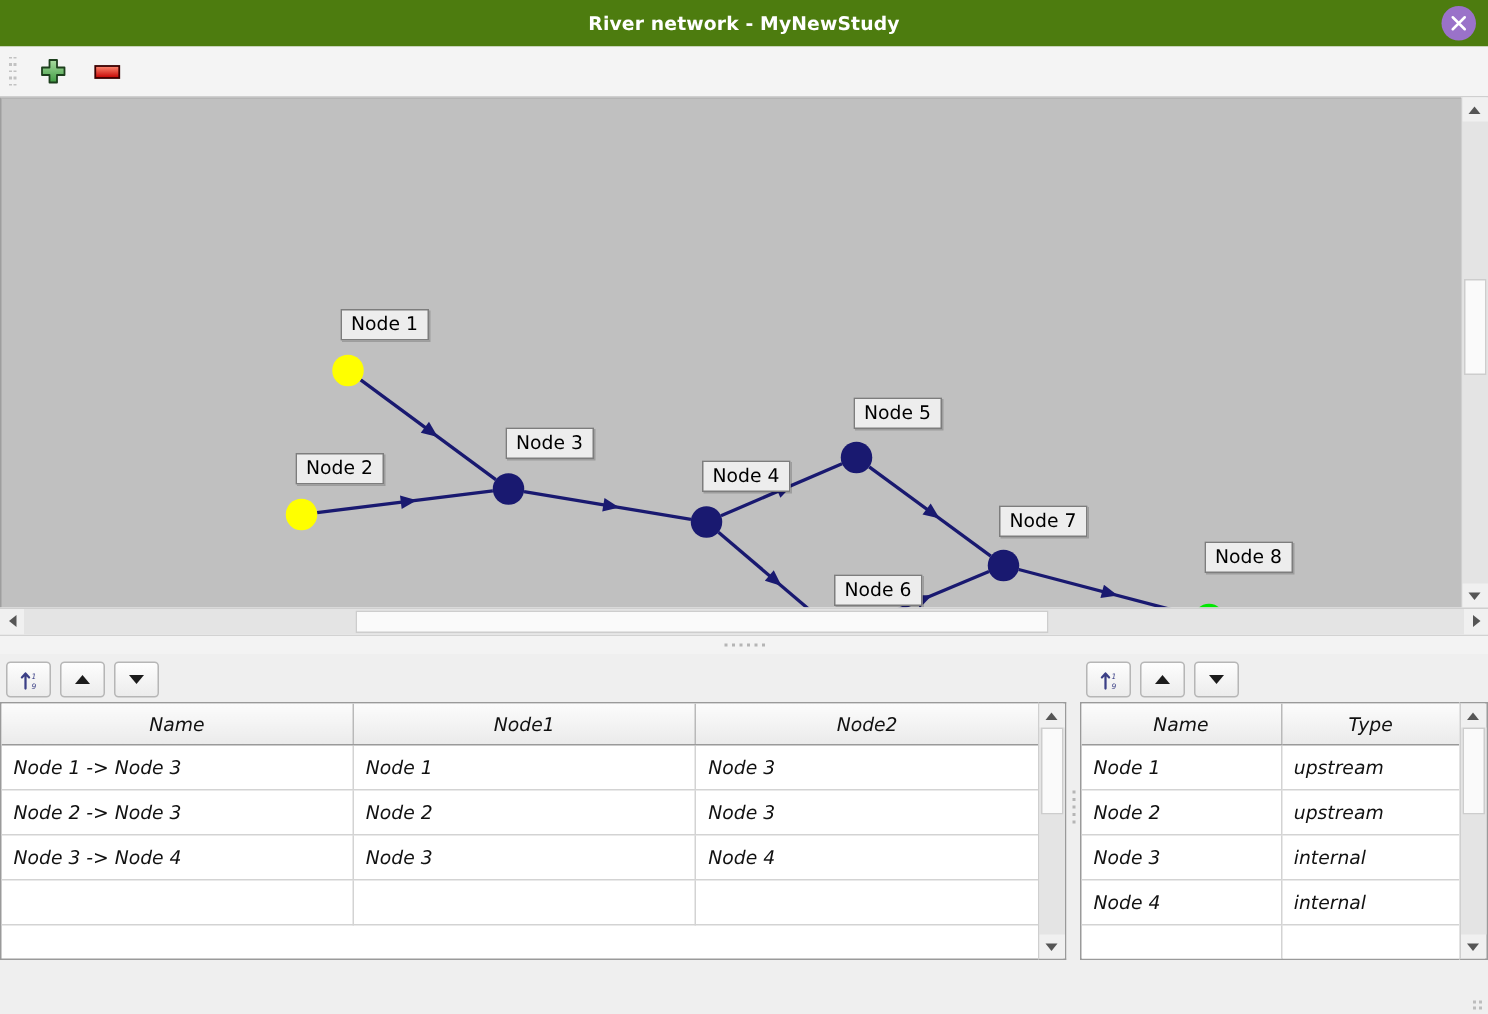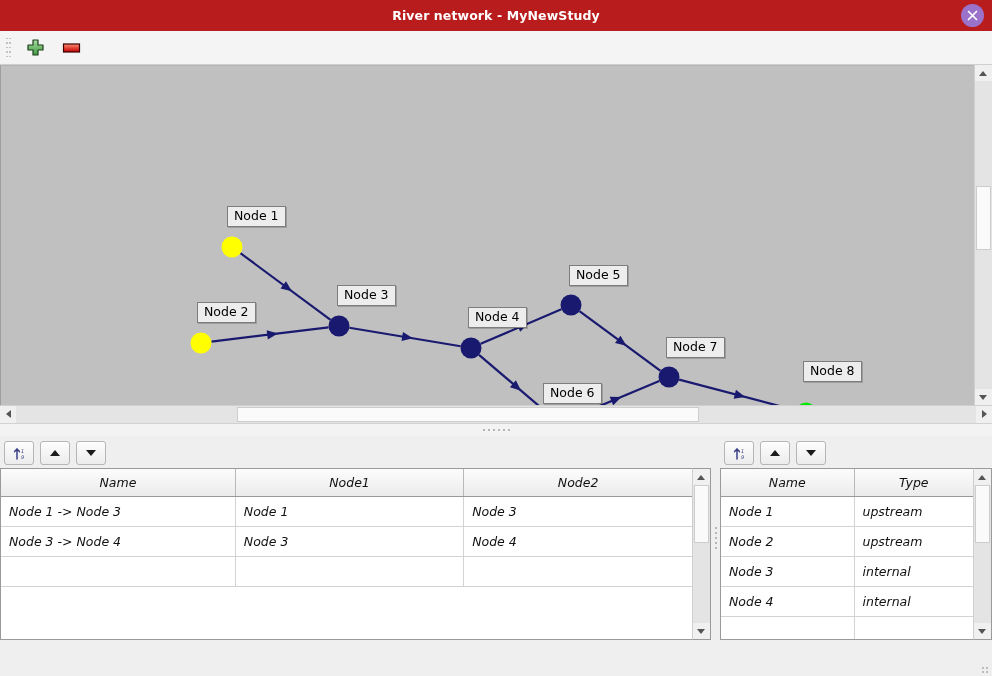--- a/index.html
+++ b/index.html
@@ -5,21 +5,21 @@
   html,body{margin:0;padding:0;}
   body{
     width:992px;height:676px;overflow:hidden;
     font-family:"DejaVu Sans","Liberation Sans",sans-serif;
     font-size:12.5px;color:#000;background:#efefef;
   }
   .window{position:absolute;inset:0;background:#efefef;display:flex;flex-direction:column;}
 
   
   .titlebar{
-    height:31px;flex:0 0 31px;background:#b91c1c;color:#fff;
+    height:31px;flex:0 0 31px;background:#4d7c0f;color:#fff;
     display:flex;align-items:center;justify-content:center;position:relative;
   }
   .titlebar .title{font-size:12.5px;font-weight:bold;letter-spacing:.1px;color:#ffffff;}
   .close-btn{
     position:absolute;right:8px;top:4px;width:23px;height:23px;border-radius:50%;
     background:#9a72c9;display:flex;align-items:center;justify-content:center;
     cursor:pointer;
   }
   .close-btn svg{display:block;}
 
@@ -193,21 +193,21 @@
             <circle cx="570" cy="239" r="10.5" fill="#191970"></circle>
             <circle cx="558" cy="357" r="10.5" fill="#191970"></circle>
             <circle cx="668" cy="311" r="10.5" fill="#191970"></circle>
             <circle cx="805" cy="347" r="10.5" fill="#00e800"></circle>
           </svg>
       <div class="node-label" style="left: 226px; top: 140px;">Node 1</div>
           <div class="node-label" style="left: 196px; top: 236px;">Node 2</div>
           <div class="node-label" style="left: 336px; top: 219px;">Node 3</div>
           <div class="node-label" style="left: 467px; top: 241px;">Node 4</div>
           <div class="node-label" style="left: 568px; top: 199px;">Node 5</div>
-          <div class="node-label" style="left: 542px; top: 317px;">Node 6</div>
+          <div class="node-label" style="left: 555px; top: 317px;">Node 6</div>
           <div class="node-label" style="left: 665px; top: 271px;">Node 7</div>
           <div class="node-label" style="left: 802px; top: 295px;">Node 8</div>
         </div>
 
       <div class="vscroll">
         <div class="sb-arrow">
           <span class="tri tri-up"></span>
         </div>
         <div class="sb-track">
           <div class="sb-thumb" style="left:1px;right:1px;top:105px;height:62px;"></div>
@@ -275,20 +275,25 @@
                   <th>Node2</th>
                 </tr>
               </thead>
             <tbody id="reaches-body">
                 <tr>
                   <td>Node 1 -&gt; Node 3</td>
                   <td>Node 1</td>
                   <td>Node 3</td>
                 </tr>
                 <tr>
+                  <td>Node 2 -&gt; Node 3</td>
+                  <td>Node 2</td>
+                  <td>Node 3</td>
+                </tr>
+                <tr>
                   <td>Node 3 -&gt; Node 4</td>
                   <td>Node 3</td>
                   <td>Node 4</td>
                 </tr>
                 <tr>
                   <td></td>
                   <td></td>
                   <td></td>
                 </tr>
               </tbody>

